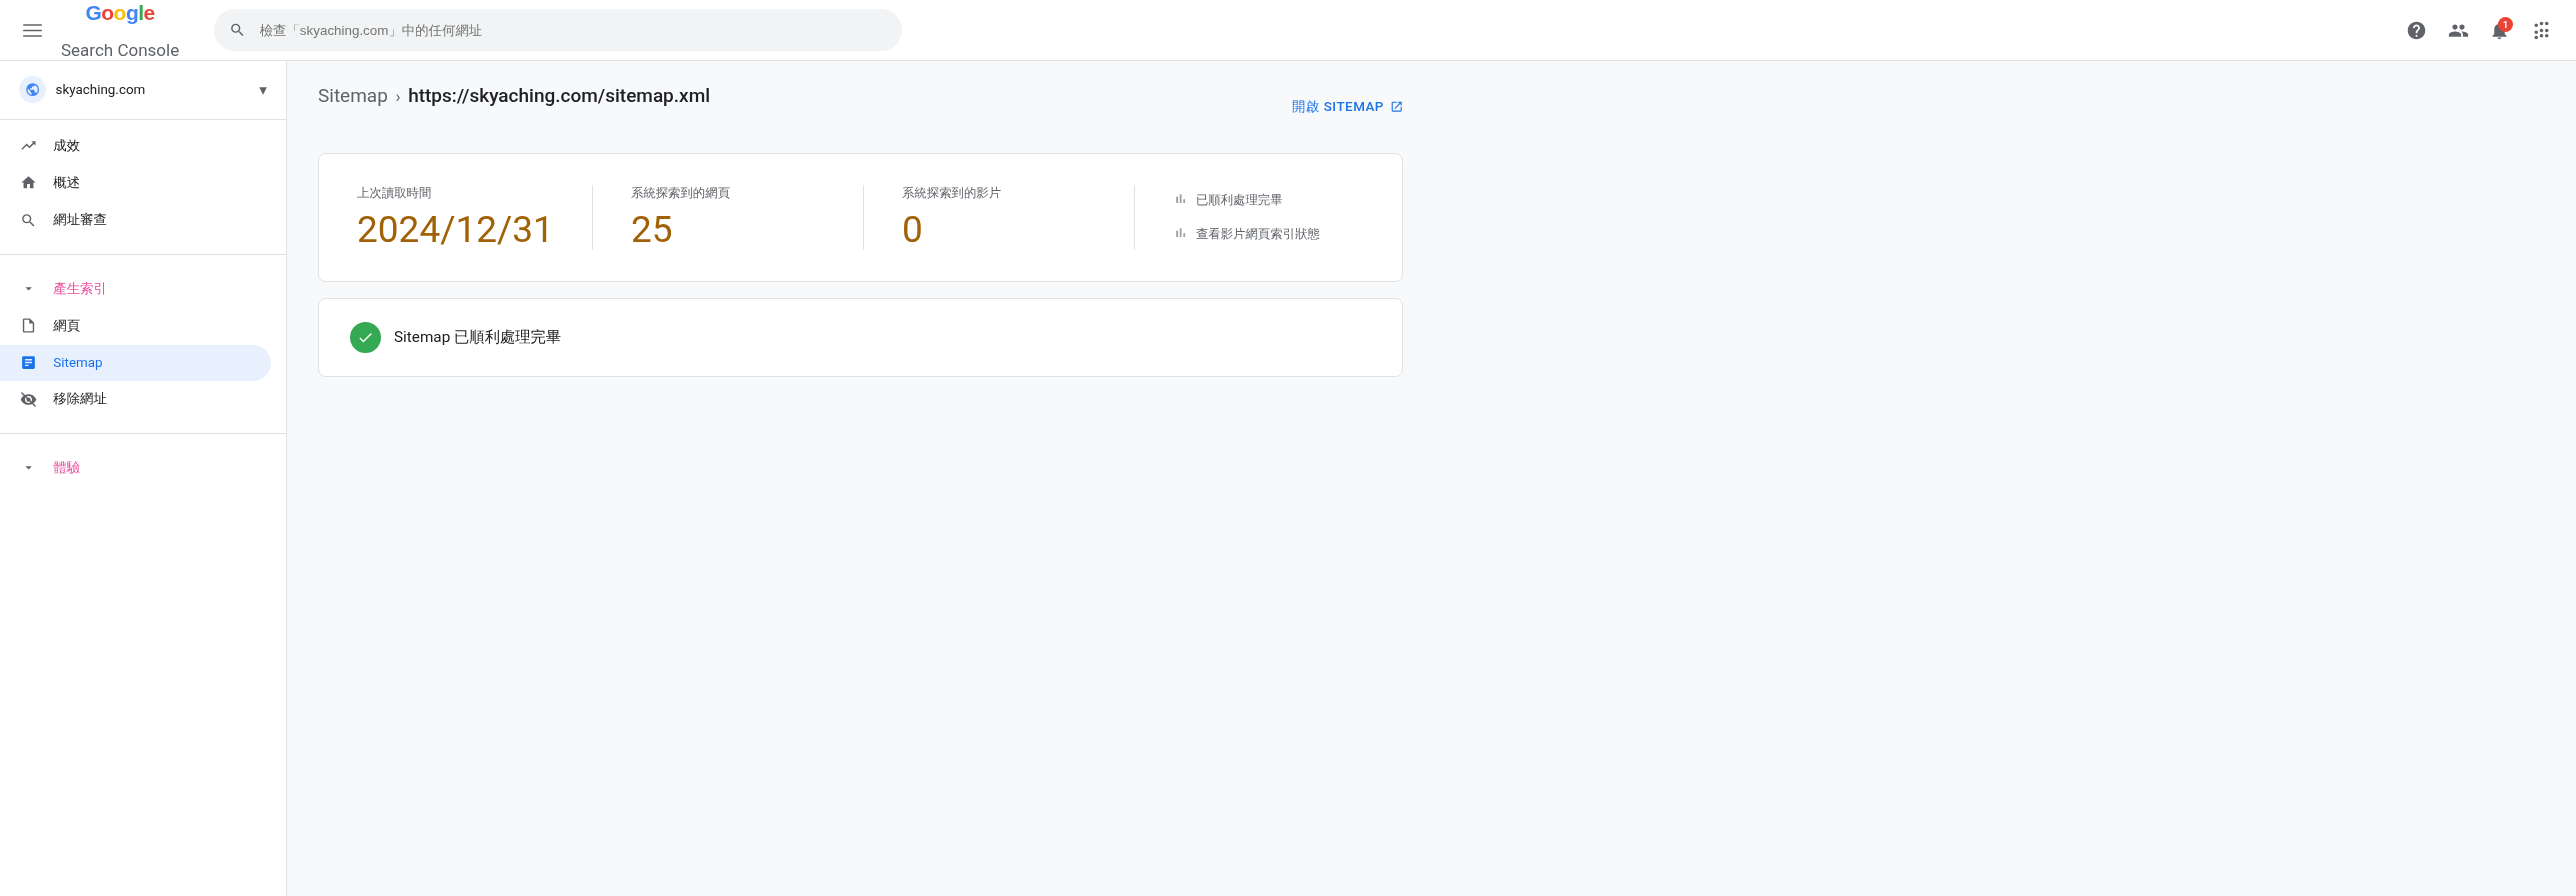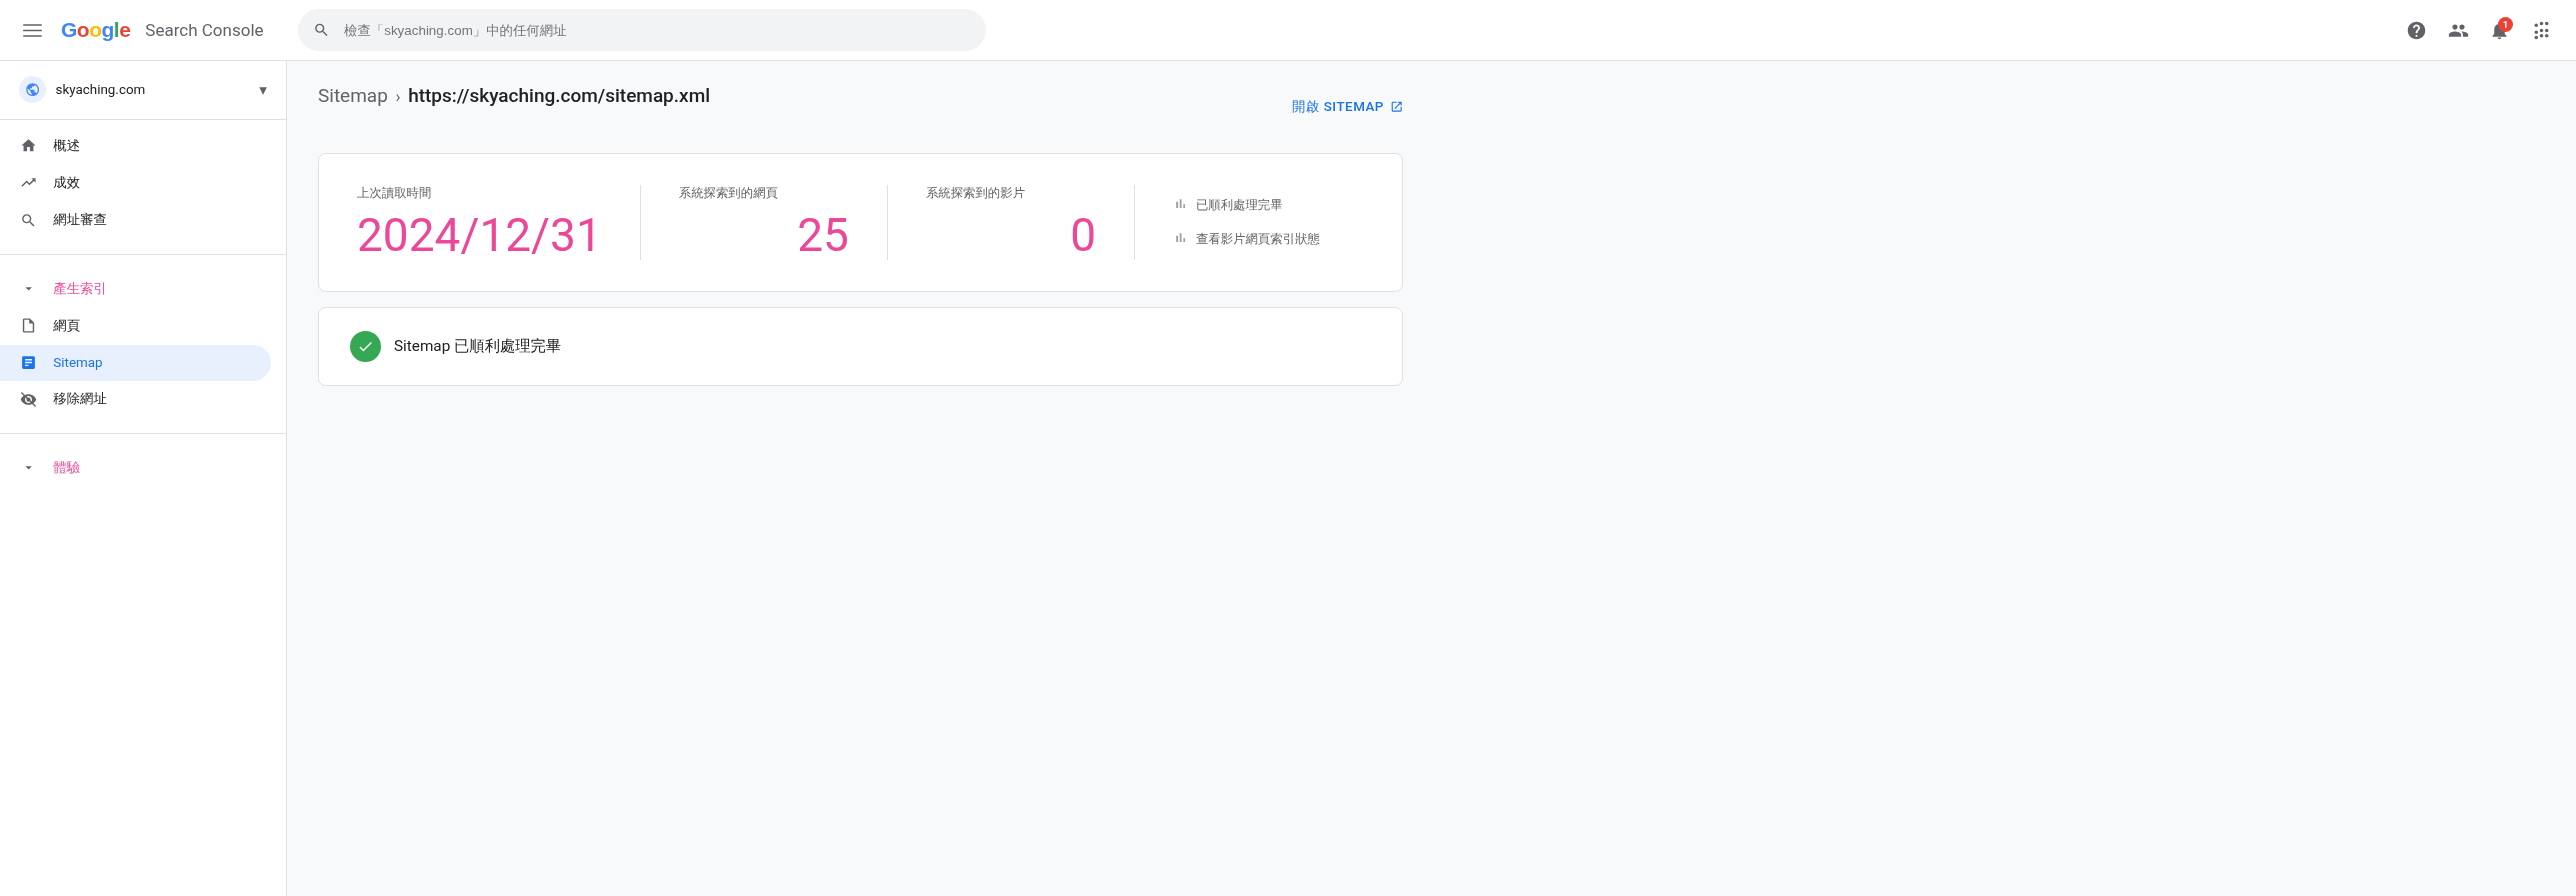--- a/index.html
+++ b/index.html
@@ -38,20 +38,21 @@
       justify-content: center;
     }
     .topbar-logo {
       display: flex;
       align-items: center;
       gap: 15px;
       font-size: 17px;
       color: #5f6368;
       font-weight: 400;
       white-space: nowrap;
+      flex-direction: column;
     }
     .logo-google {
       font-family: Arial, sans-serif;
       font-size: 21px;
       font-weight: 700;
       letter-spacing: -0.5px;
     }
     .logo-g { color: #4285f4; }
     .logo-o1 { color: #ea4335; }
     .logo-o2 { color: #fbbc04; }
@@ -291,25 +292,24 @@
       flex: 1;
       display: flex;
       flex-direction: column;
       gap: 7.6px;
     }
     .stat-label {
       font-size: 12.4px;
       color: #5f6368;
     }
     .stat-value {
-      font-size: 46px;
+      font-size: 37px;
       font-weight: 400;
-      color: #ec4899;
+      color: #a16207;
       line-height: 1.1;
-      text-align: right;
     }
     .stat-divider {
       width: 1px;
       background: #e0e0e0;
       align-self: stretch;
       margin: 0 38px;
     }
     .stat-actions {
       display: flex;
       flex-direction: column;
@@ -436,32 +436,32 @@
         </svg>
       </div>
       <span class="site-name">skyaching.com</span>
       <span class="site-dropdown-icon">▾</span>
     </div>
 
     <div class="nav-section">
       <div class="nav-item">
         <span class="nav-icon">
           <svg width="17" height="17" viewBox="0 0 24 24" fill="currentColor">
-            <path d="M10 20v-6h4v6h5v-8h3L12 3 2 12h3v8z"></path>
-          </svg>
-        </span>
-        <span class="nav-label">概述</span>
+            <path d="M16 6l2.29 2.29-4.88 4.88-4-4L2 16.59 3.41 18l6-6 4 4 6.3-6.29L22 12V6z"></path>
+          </svg>
+        </span>
+        <span class="nav-label">成效</span>
       </div>
       <div class="nav-item">
         <span class="nav-icon">
           <svg width="17" height="17" viewBox="0 0 24 24" fill="currentColor">
-            <path d="M16 6l2.29 2.29-4.88 4.88-4-4L2 16.59 3.41 18l6-6 4 4 6.3-6.29L22 12V6z"></path>
-          </svg>
-        </span>
-        <span class="nav-label">成效</span>
+            <path d="M10 20v-6h4v6h5v-8h3L12 3 2 12h3v8z"></path>
+          </svg>
+        </span>
+        <span class="nav-label">概述</span>
       </div>
       <div class="nav-item">
         <span class="nav-icon">
           <svg width="17" height="17" viewBox="0 0 24 24" fill="currentColor">
             <path d="M15.5 14h-.79l-.28-.27A6.47 6.47 0 0 0 16 9.5 6.5 6.5 0 1 0 9.5 16c1.61 0 3.09-.59 4.23-1.57l.27.28v.79l5 4.99L20.49 19l-4.99-5zm-6 0C7.01 14 5 11.99 5 9.5S7.01 5 9.5 5 14 7.01 14 9.5 11.99 14 9.5 14z"></path>
           </svg>
         </span>
         <span class="nav-label">網址審查</span>
       </div>
     </div>

